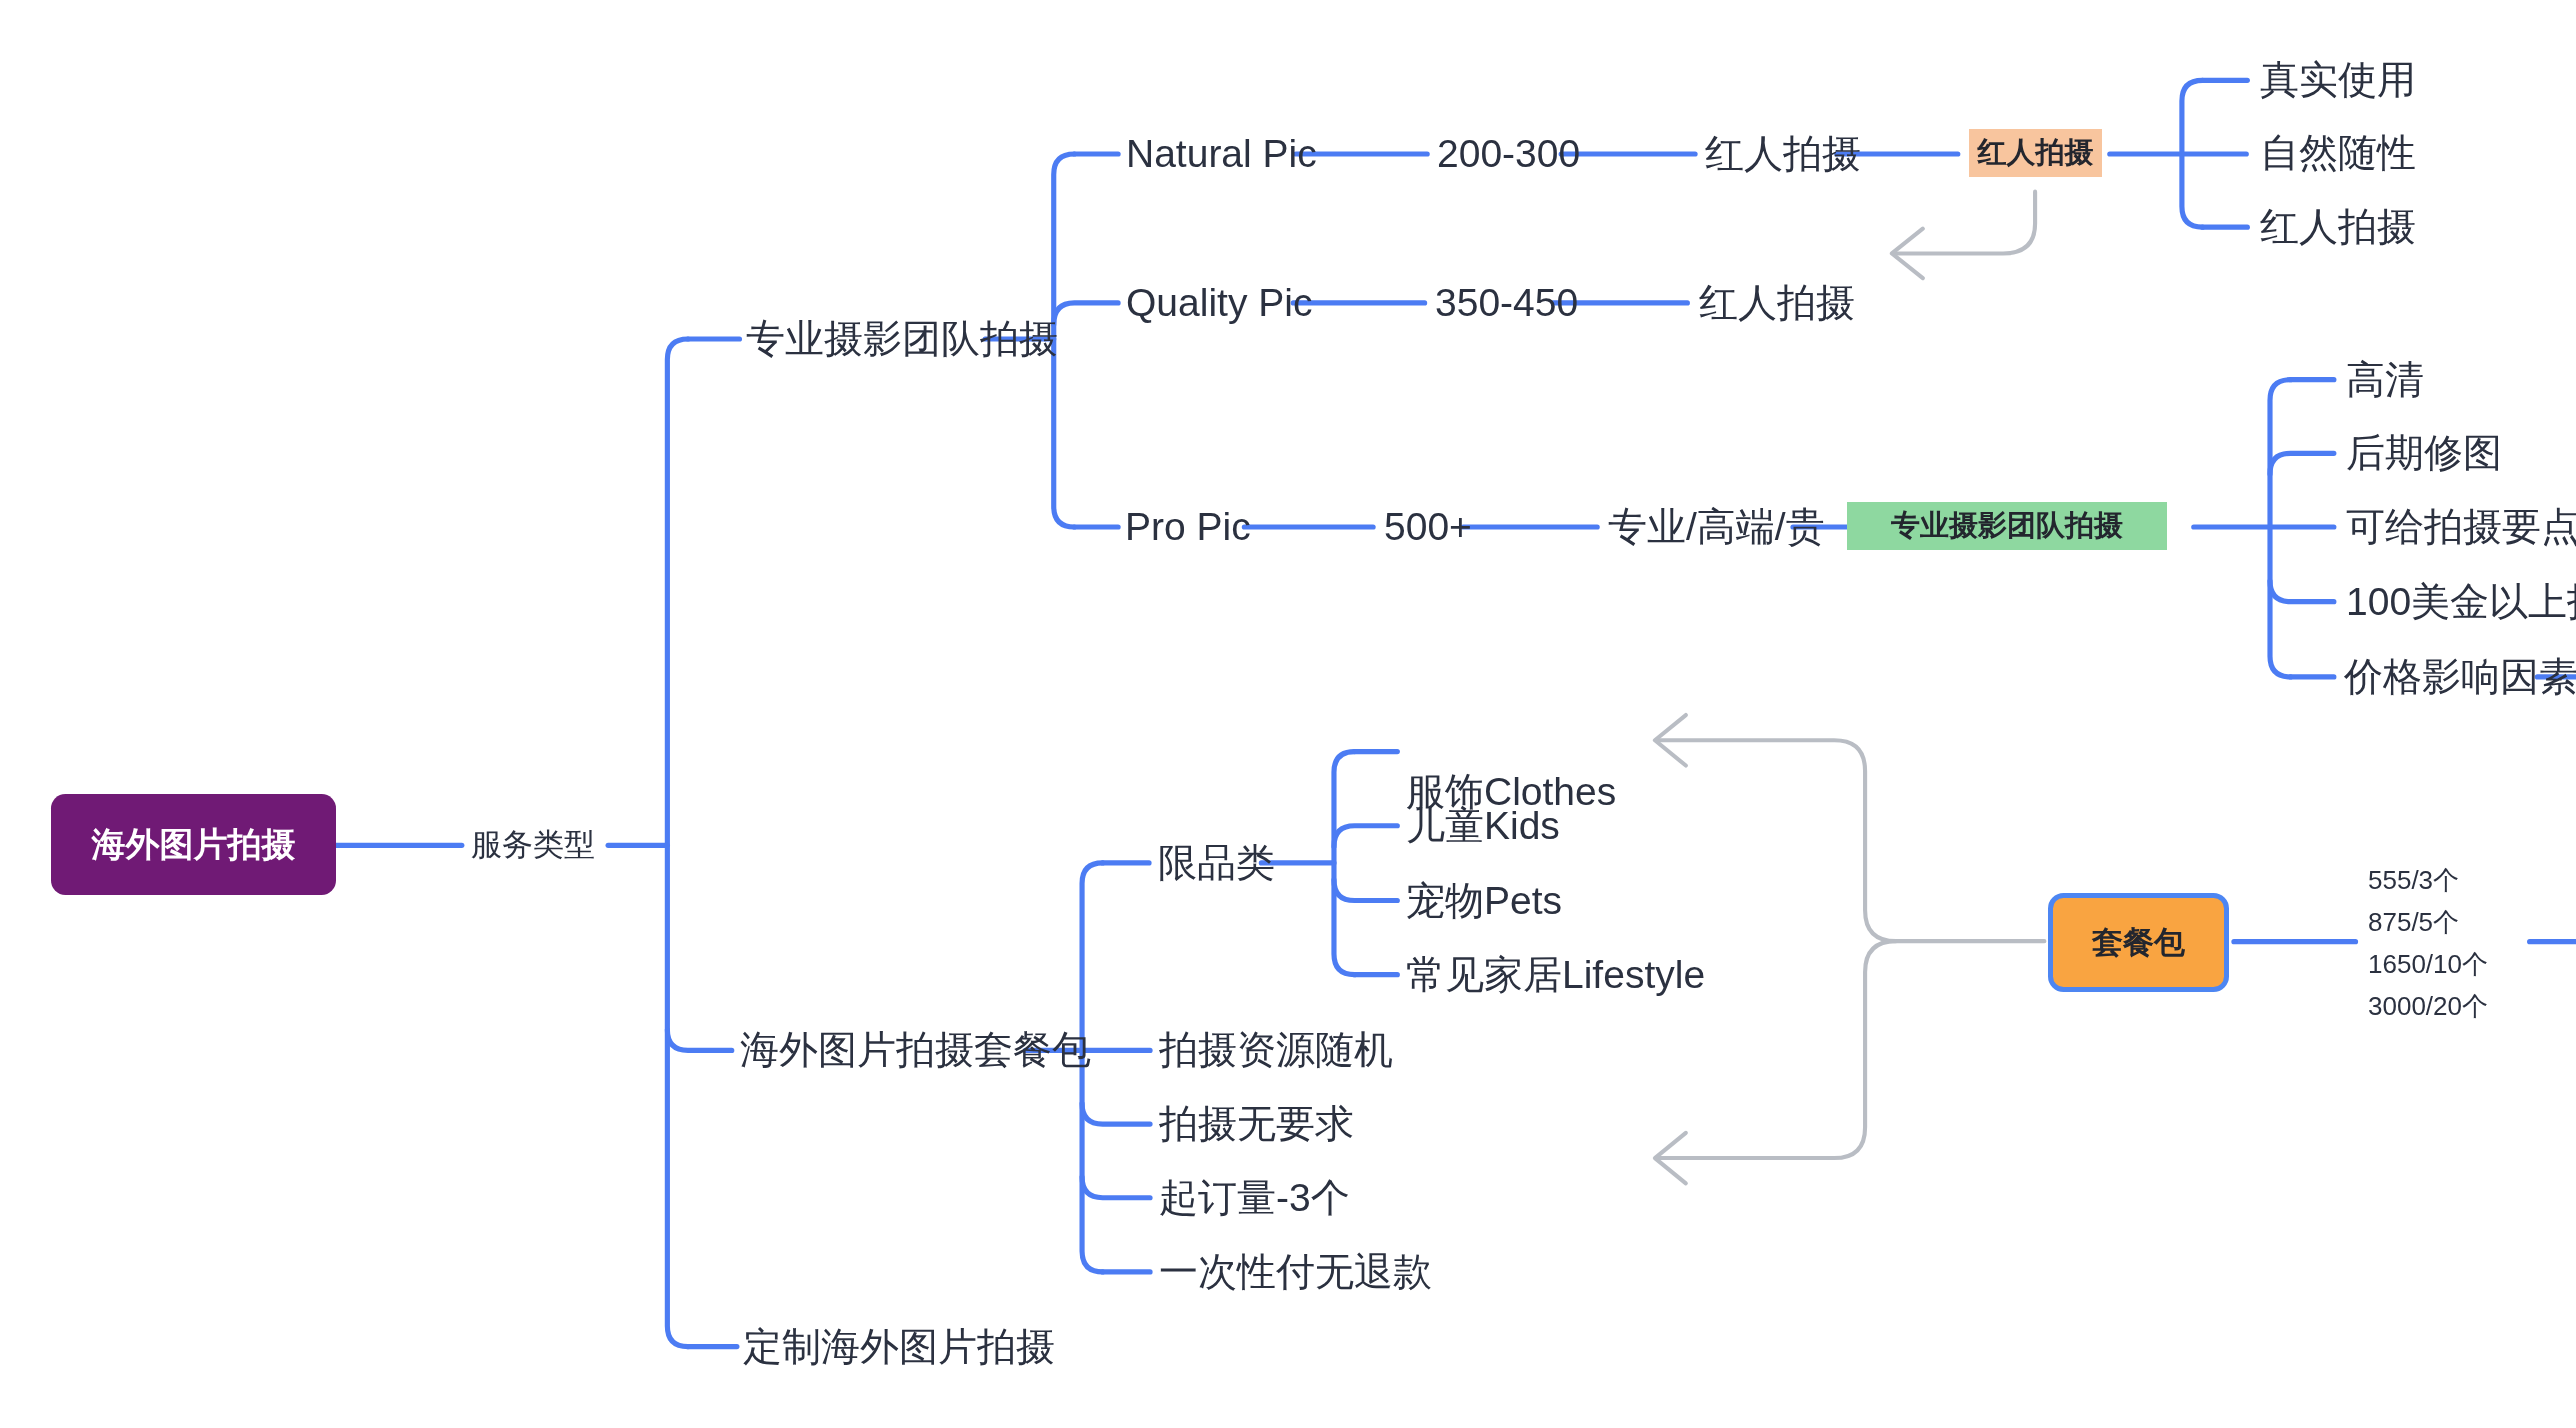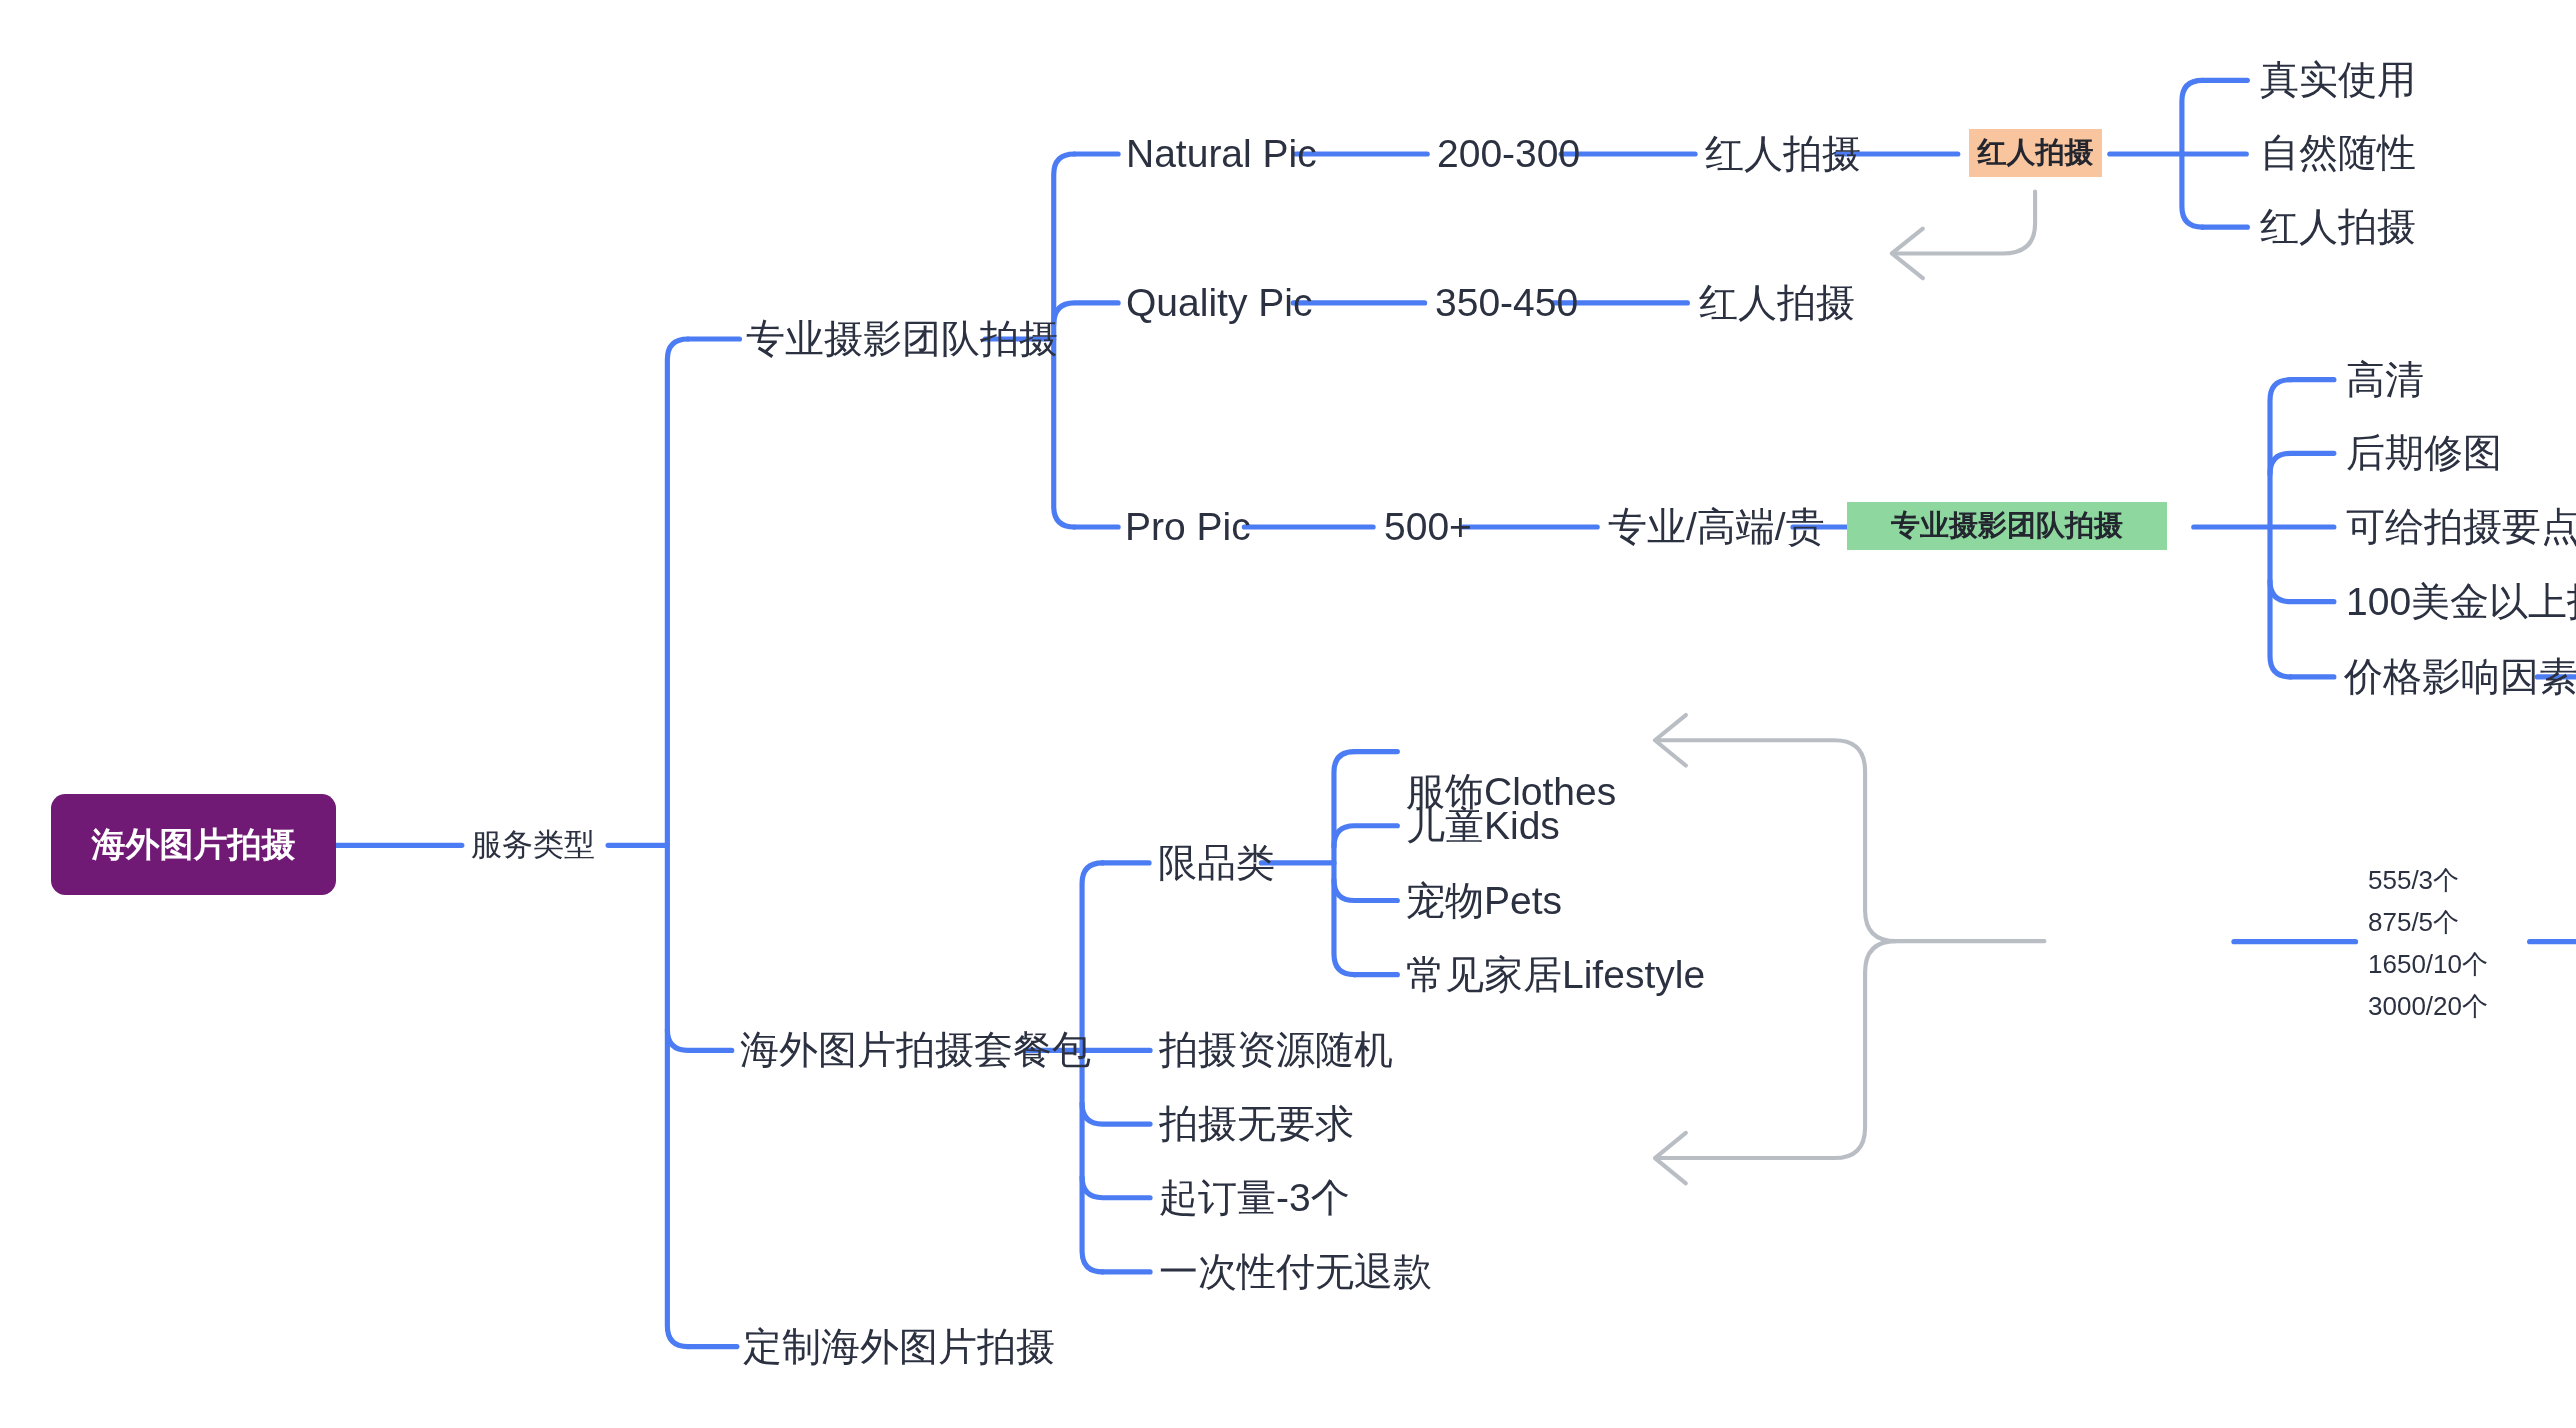--- a/index.html
+++ b/index.html
@@ -155,20 +155,21 @@
   <div class="lbl" style="left:1158px;top:863px;">限品类</div>
   <div class="lbl" style="left:1406px;top:752px;margin-top:40px;">服饰Clothes</div>
   <div class="lbl" style="left:1406px;top:826px;">儿童Kids</div>
   <div class="lbl" style="left:1406px;top:901px;">宠物Pets</div>
   <div class="lbl" style="left:1406px;top:975px;">常见家居Lifestyle</div>
   <div class="lbl" style="left:1159px;top:1050px;">拍摄资源随机</div>
   <div class="lbl" style="left:1159px;top:1124px;">拍摄无要求</div>
   <div class="lbl" style="left:1159px;top:1198px;">起订量-3个</div>
   <div class="lbl" style="left:1159px;top:1272px;">一次性付无退款</div>
 
+  <div class="box package-box" style="left:2048px;top:893px;width:181px;height:99px;">套餐包</div>
   <div class="lbl small" style="left:2368px;top:881px;">555/3个</div>
   <div class="lbl small" style="left:2368px;top:923px;">875/5个</div>
   <div class="lbl small" style="left:2368px;top:965px;">1650/10个</div>
   <div class="lbl small" style="left:2368px;top:1007px;">3000/20个</div>
 
   <div class="lbl" style="left:743px;top:1347px;">定制海外图片拍摄</div>
 
 </div>
 
 

